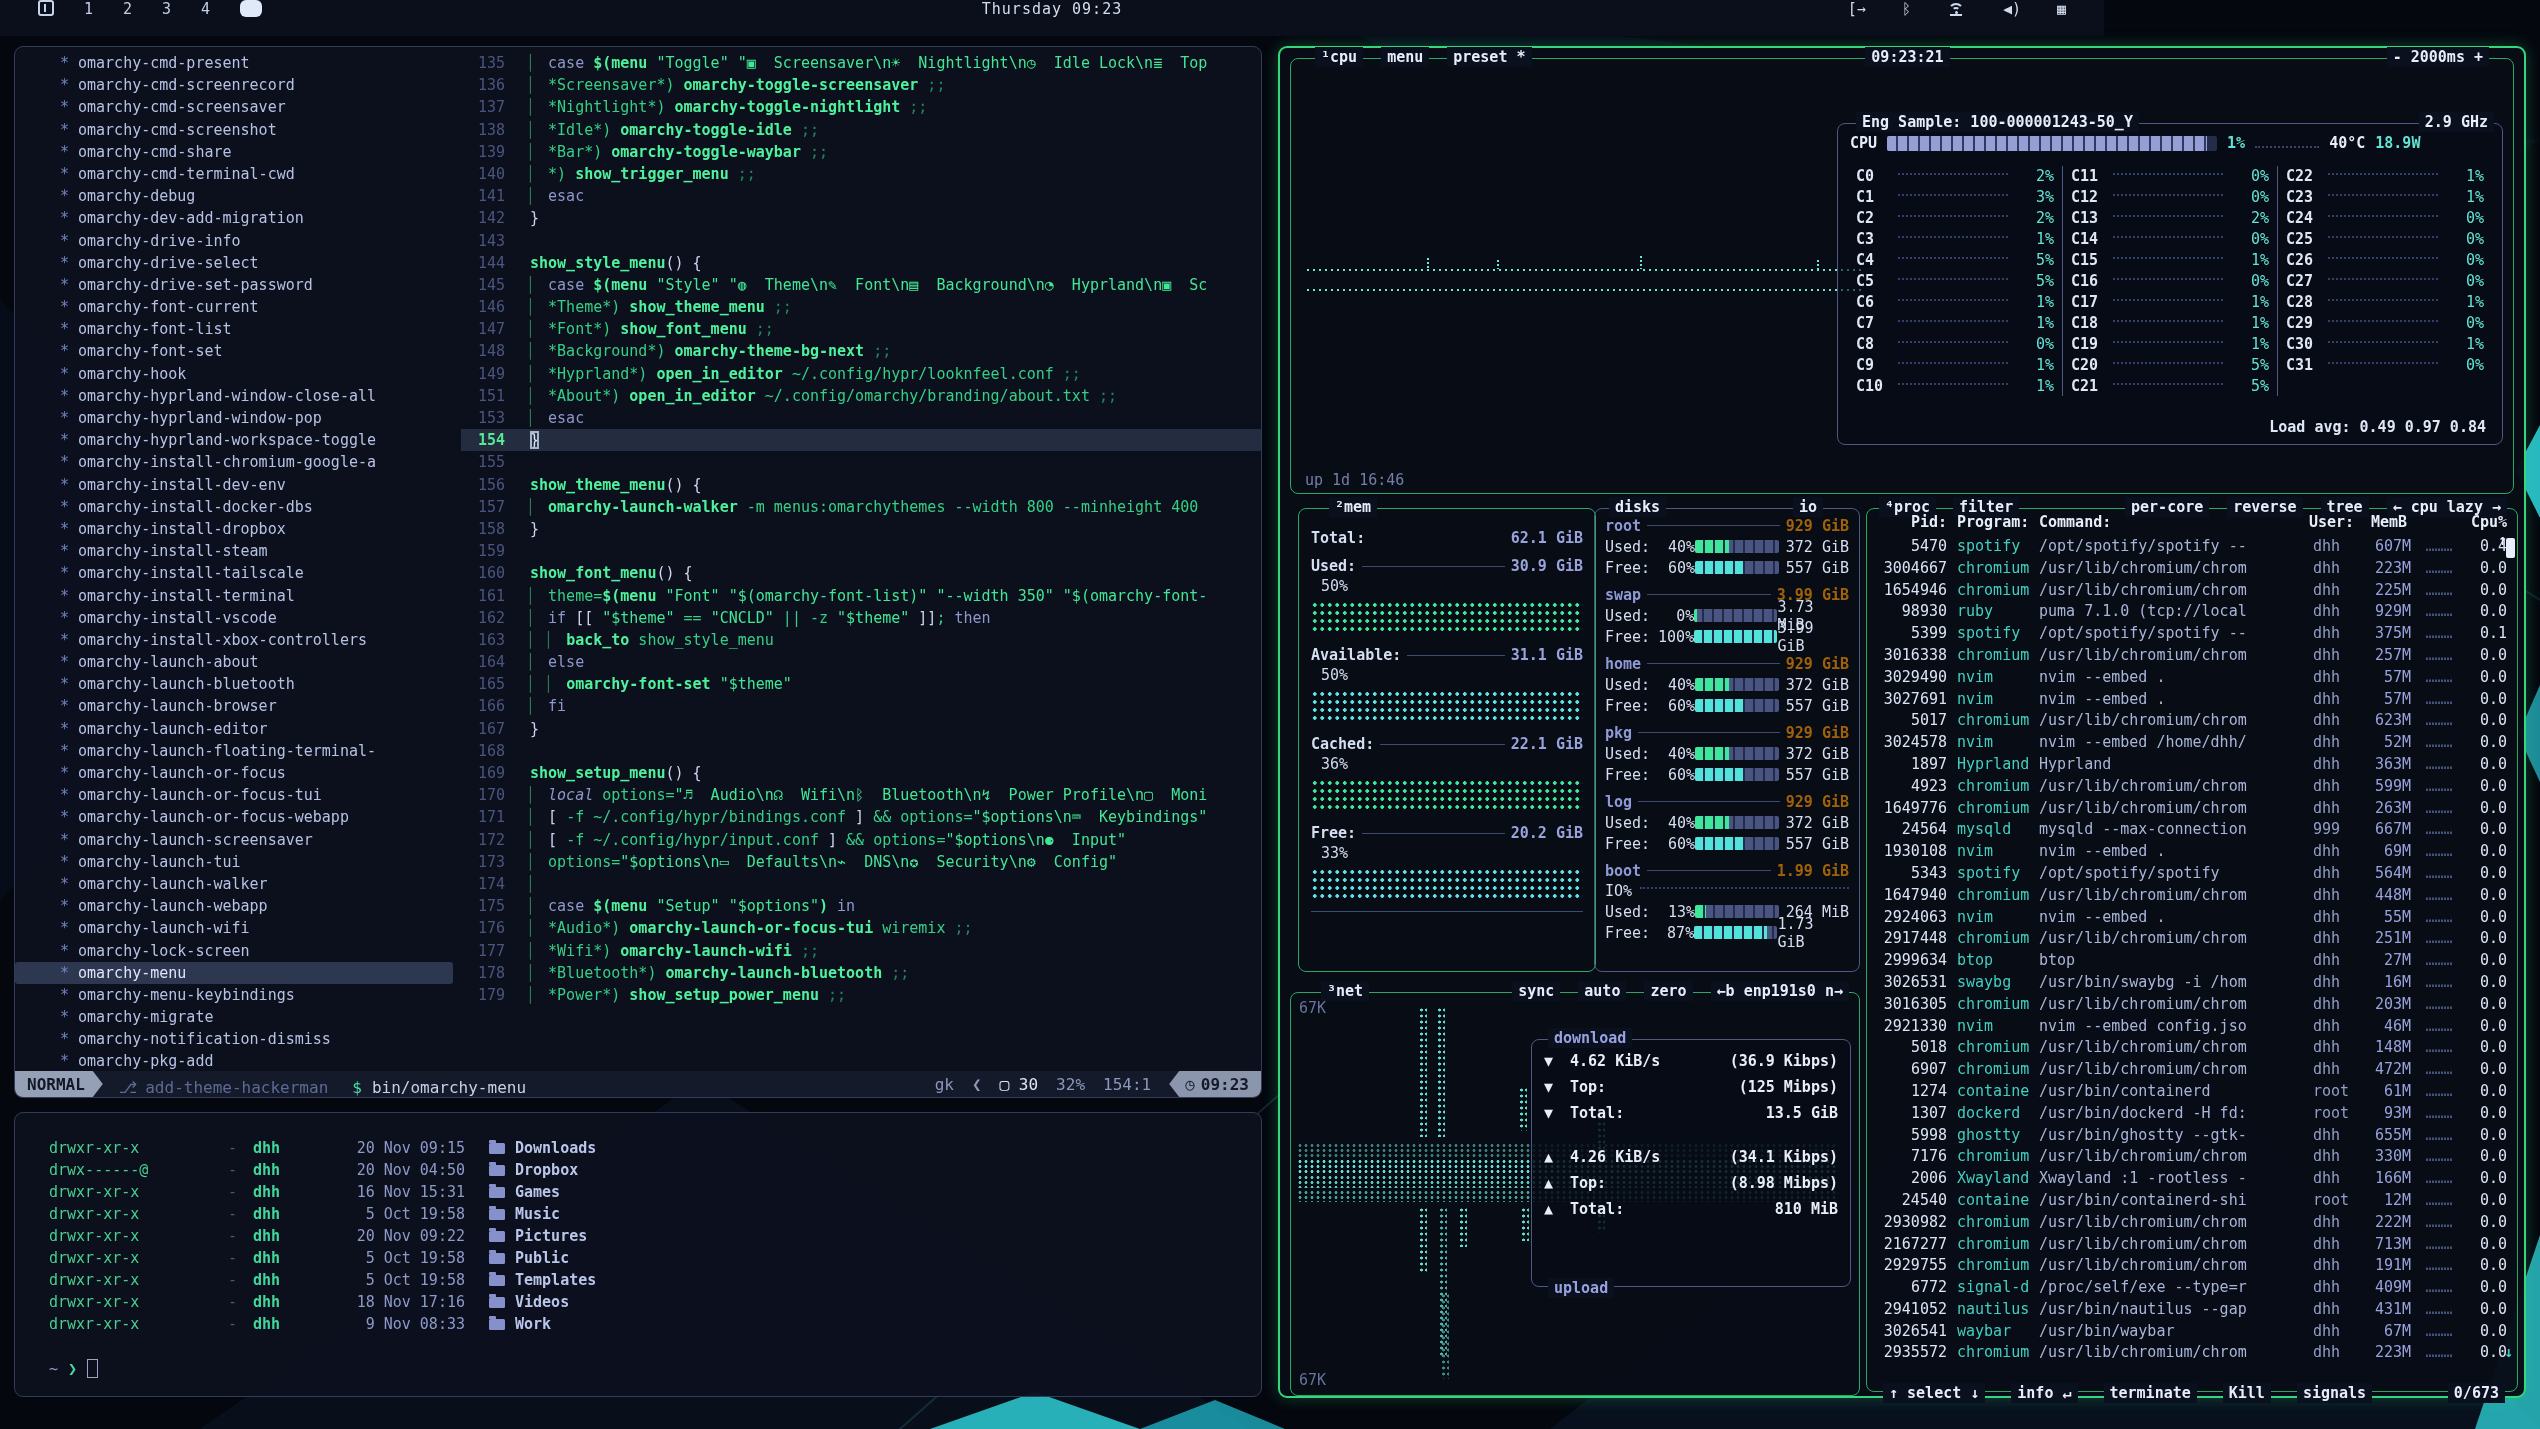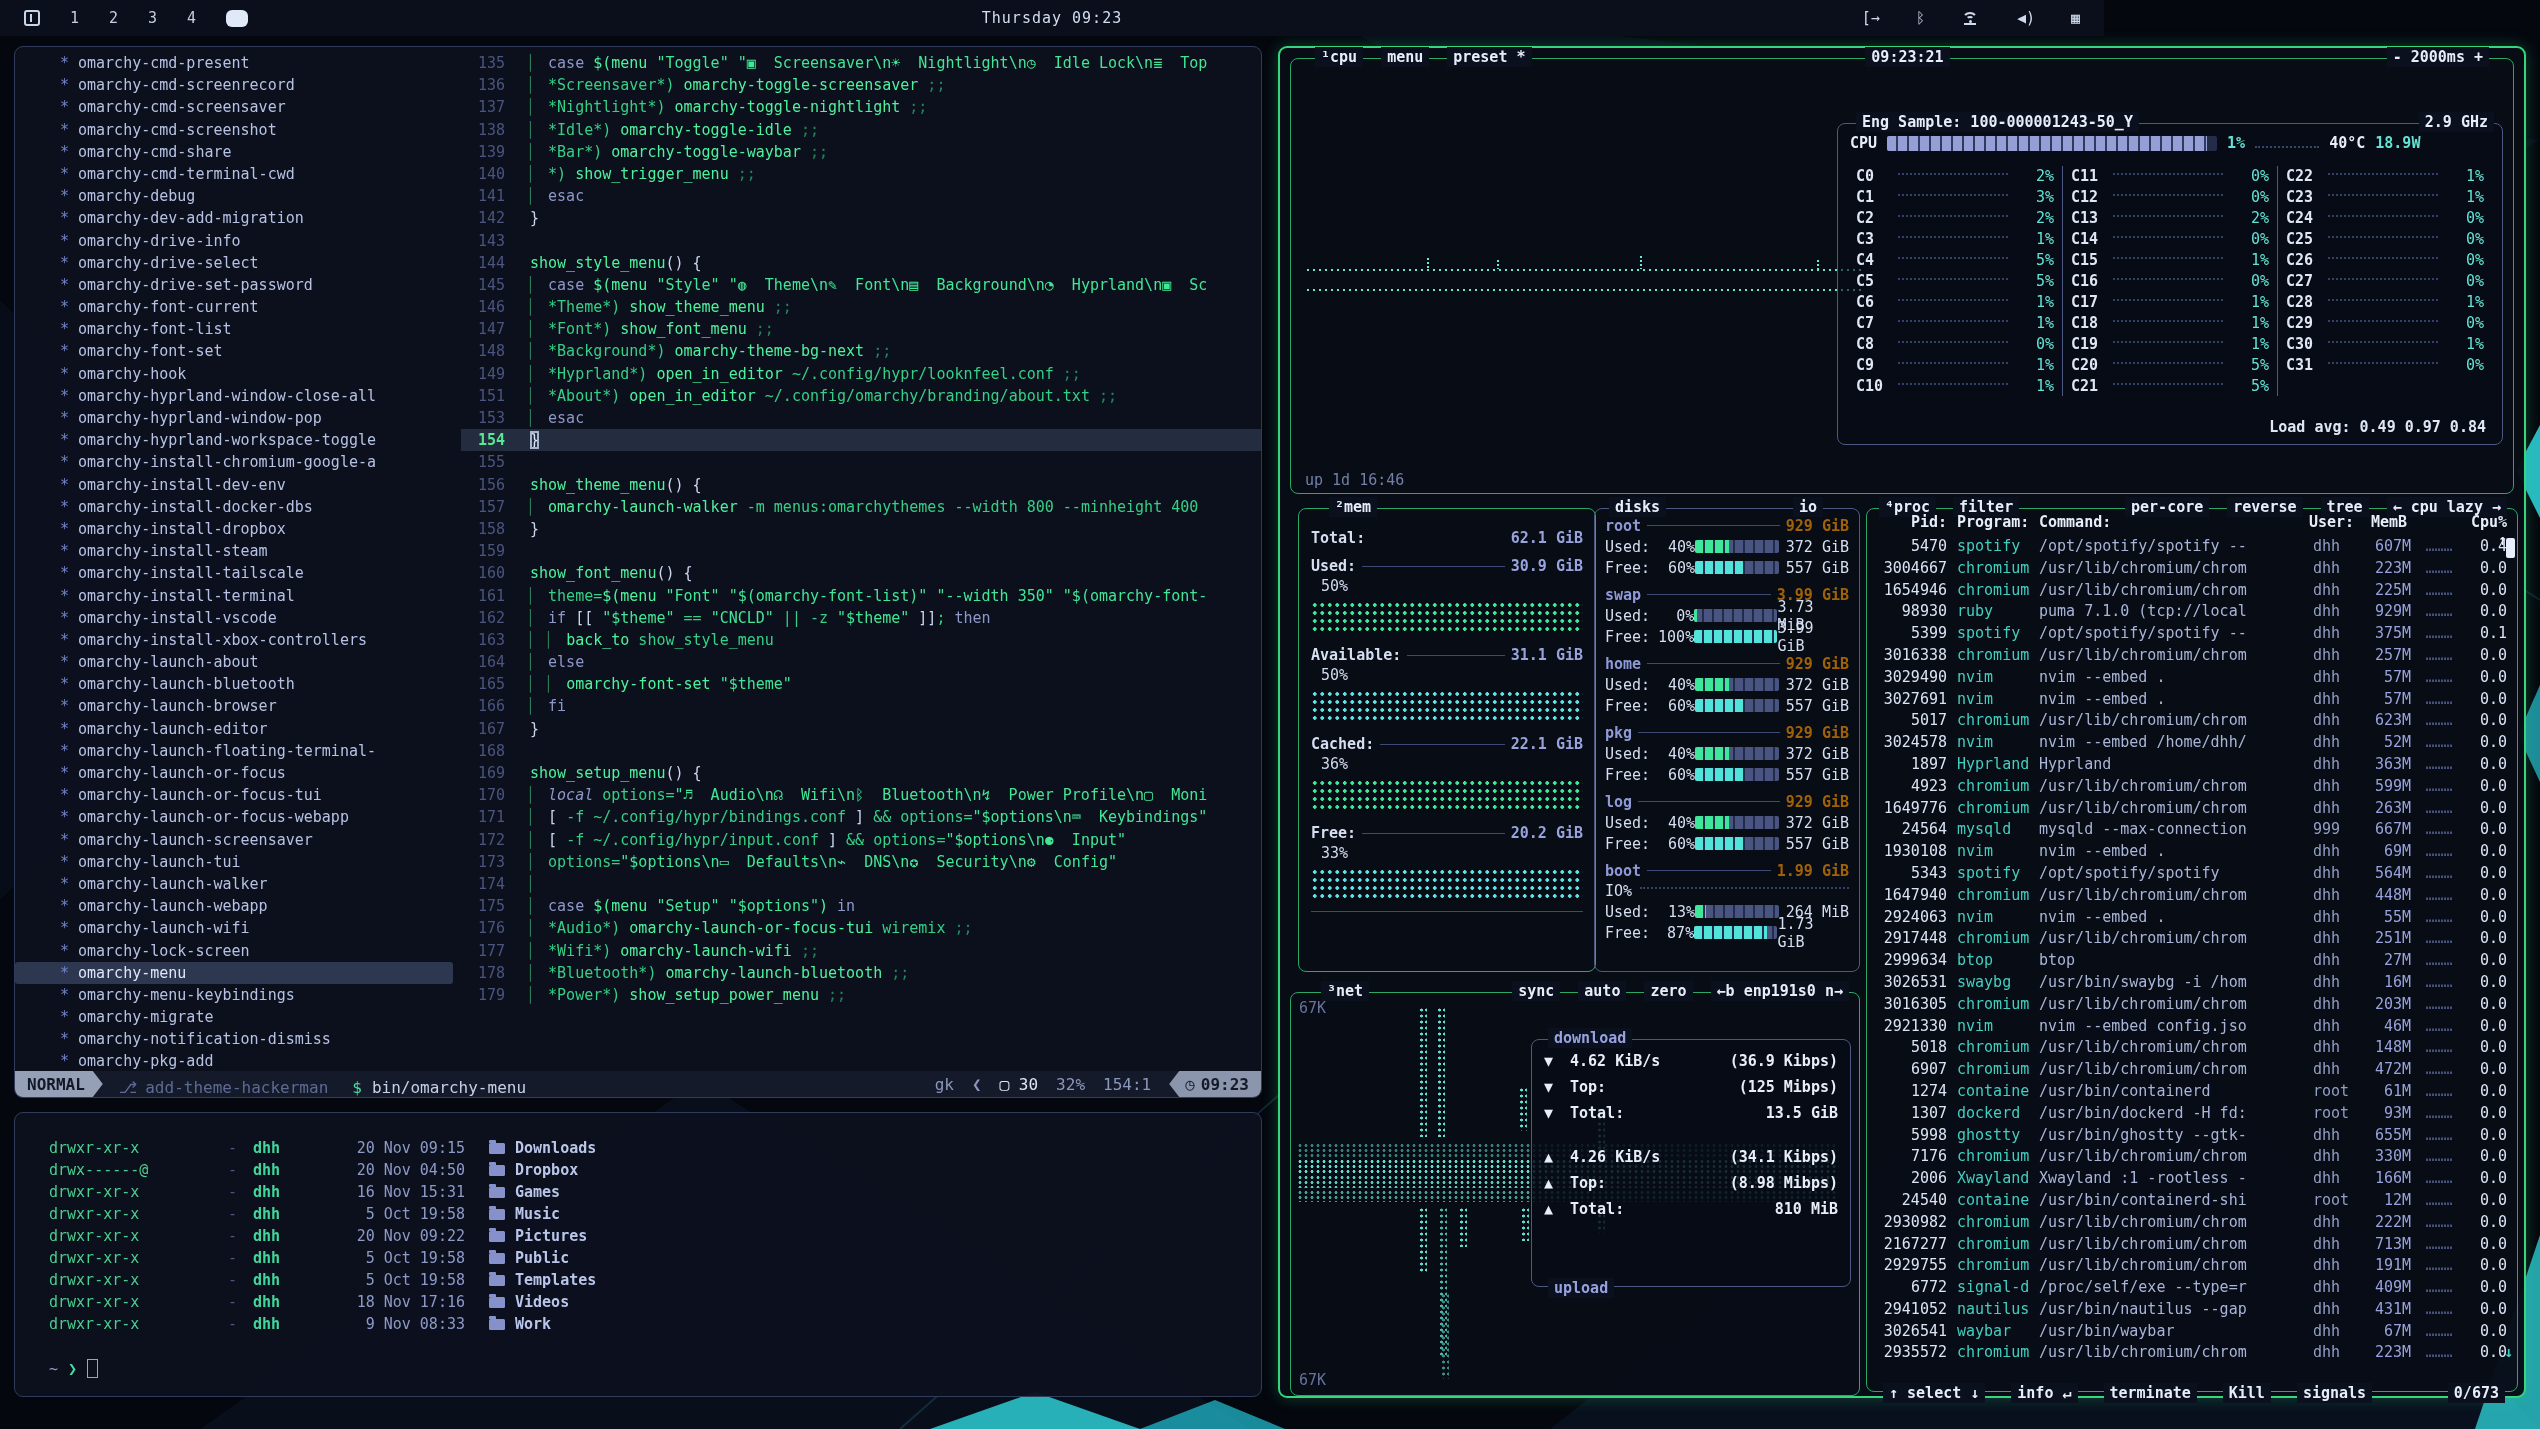--- a/index.html
+++ b/index.html
@@ -2,21 +2,21 @@
 <html><head>
 <meta charset="utf-8">
 <style>
   *{margin:0;padding:0;box-sizing:border-box}
   html,body{width:2540px;height:1429px;overflow:hidden;background:#04070e;
     font-family:"DejaVu Sans Mono","Liberation Mono",monospace;font-size:15px;color:#d7e0f4}
   #wallpaper{position:absolute;inset:0}
 
   
   #topbar{position:absolute;left:0;top:0;width:2104px;height:36px;background:#0a0f1b;
-    display:flex;align-items:center;padding:0 24px;z-index:5}
+    display:flex;align-items:flex-start;padding:0 38px;z-index:5}
   .logo{width:16px;height:16px;border:2px solid #c8d4e8;border-radius:3px;position:relative;margin-right:30px}
   .logo::after{content:"";position:absolute;right:2px;top:2px;bottom:2px;width:4px;border-left:2px solid #c8d4e8}
   .ws-num{margin-right:30px;color:#c3cee4;cursor:default}
   .ws-active{width:22px;height:17px;background:#dfe9f8;border-radius:6px;display:inline-block}
   #clock{position:absolute;left:50%;transform:translateX(-50%);color:#d3def0;letter-spacing:1px}
   #tray{margin-left:auto;display:flex;gap:36px;align-items:center;color:#cfdaec}
   .tray-g{white-space:pre}
   .wifi{width:20px;height:14px;position:relative;display:inline-block}
   .wifi i{position:absolute;border:2px solid #cfdaec;border-color:#cfdaec transparent transparent transparent;border-radius:50%}
   .wifi .w1{left:1px;top:1px;width:16px;height:16px}
@@ -37,21 +37,21 @@
   .file-row.active{background:#2e3750;border-radius:3px;margin-right:8px}
   .file-row.active .file-name{color:#dde6f8}
   #code-pane{flex:1;overflow:hidden}
   .code-row{height:22.2px;line-height:22.2px;display:flex;white-space:pre}
   .code-row .ln{width:44px;text-align:right;color:#4a5580;flex:none;margin-right:25px}
   .code-row.hl{background:#242c40}
   .code-row.hl .ln{color:#55e992;font-weight:bold}
   .s-gd{color:#2b7a55}
   .s-kw{color:#8e98c9}
   .s-kwi{color:#8e98c9;font-style:italic}
-  .s-fn{color:#4ef29d;font-weight:normal}
+  .s-fn{color:#4ef29d;font-weight:bold}
   .s-g{color:#35cf85}
   .s-str{color:#42e695}
   .s-dim{color:#20895b}
   .s-br{color:#ccd6ee}
   .cursor{color:#dfe7f6;outline:2px solid #aab6cf;outline-offset:-2px}
 
   #statusline{height:26px;flex:none;background:#141a2a;display:flex;align-items:flex-end;font-size:16px;color:#98a3c0}
   .mode{background:#959fb5;color:#131827;font-weight:bold;padding:0 18px 0 12px;height:100%;display:flex;align-items:center;
     clip-path:polygon(0 0,calc(100% - 10px) 0,100% 50%,calc(100% - 10px) 100%,0 100%)}
   .sl-branch{margin-left:16px;color:#5d6b92;display:flex;gap:8px}

